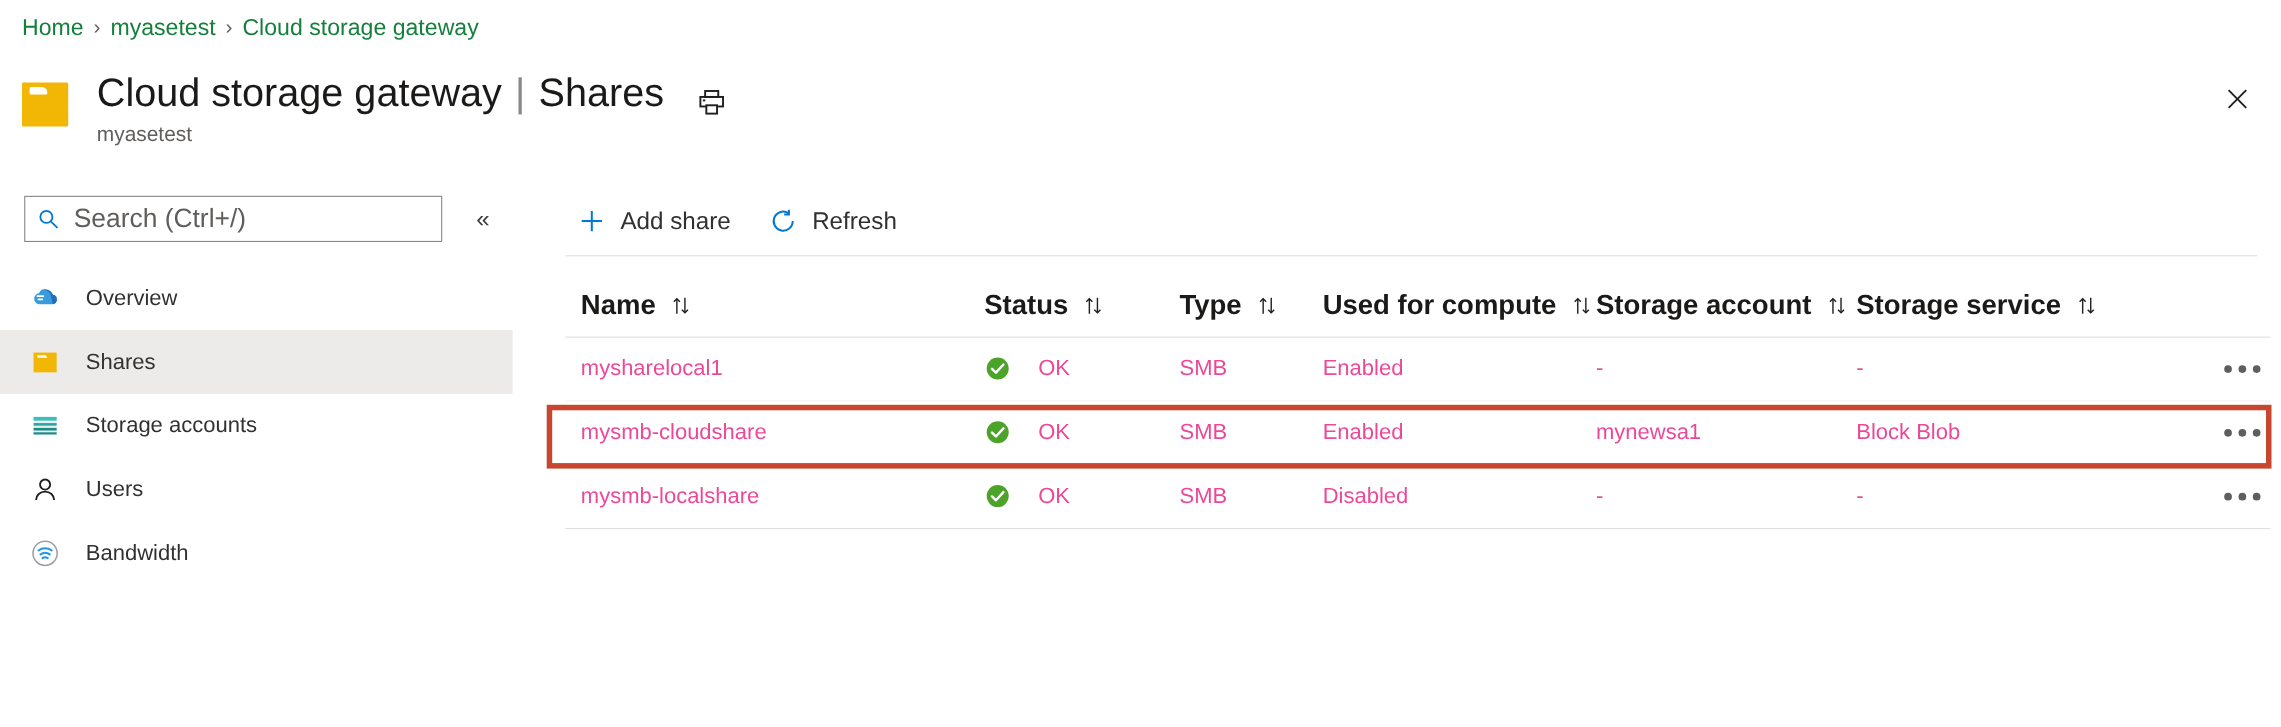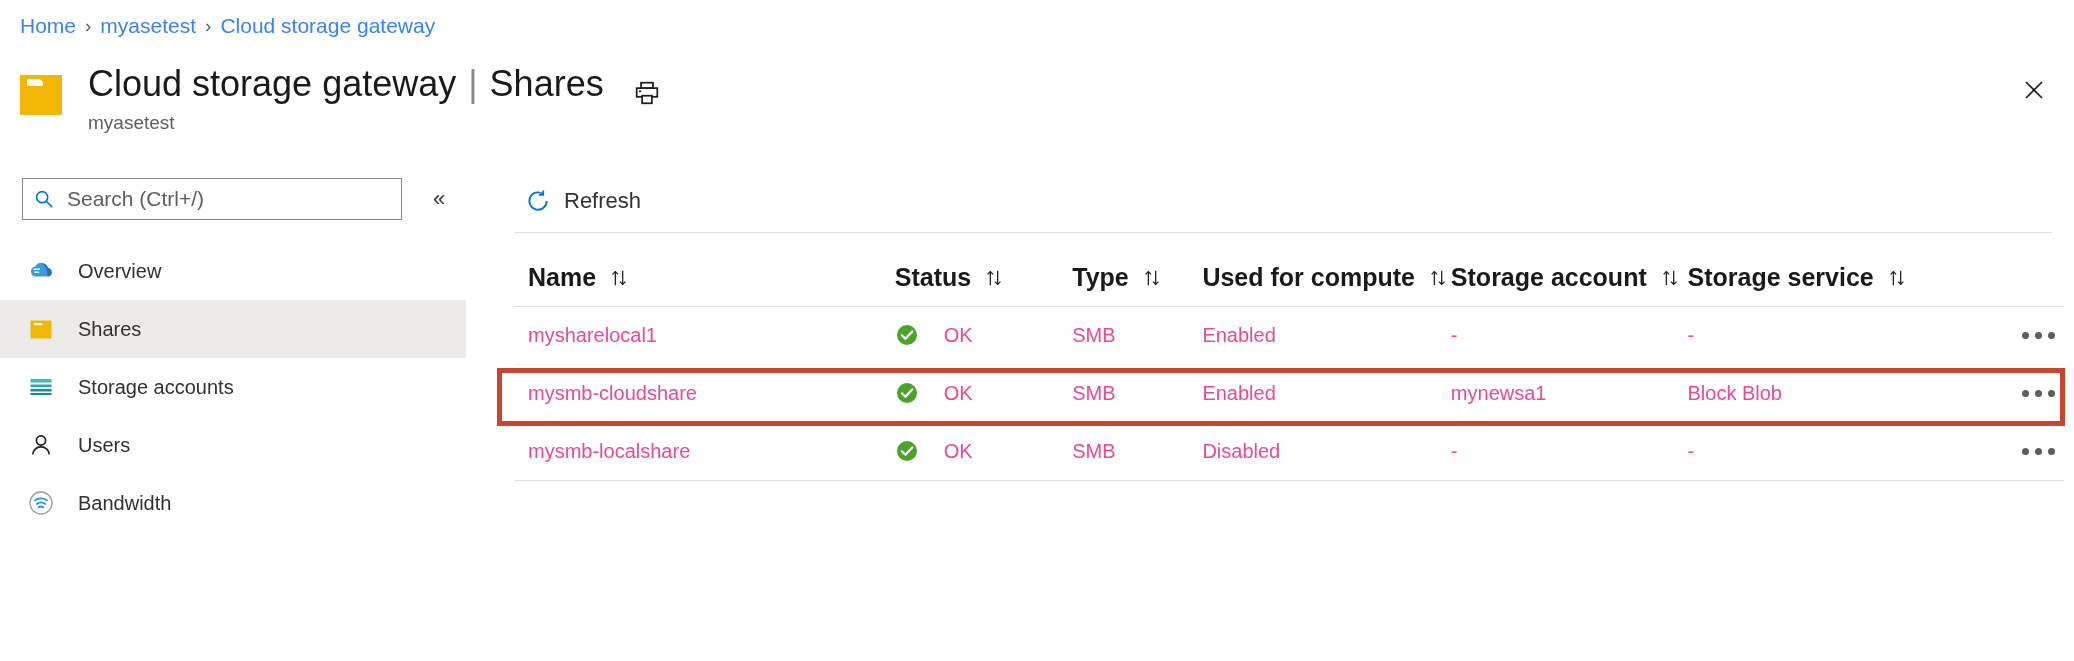--- a/index.html
+++ b/index.html
@@ -20,21 +20,21 @@
   
   .breadcrumb {
     position: absolute;
     left: 20px; top: 12px;
     height: 28px;
     display: flex; align-items: center;
     font-size: 21px;
     white-space: nowrap;
   }
   .crumb-link {
-    color: #3b82f6;
+    color: #15803d;
     cursor: pointer;
     text-decoration: none;
   }
   .crumb-sep {
     color: #5a5a5a;
     margin: 0 9px;
     font-size: 19px;
   }
 
   
@@ -113,21 +113,21 @@
     width: 380px; height: 42px;
     border: 1px solid #8a8886;
     background: #fff;
     display: flex; align-items: center;
     padding: 0 10px;
     cursor: text;
   }
   .search-box .magnifier { margin-right: 10px; display:flex; }
   .search-box input {
     border: none; outline: none;
-    font-size: 21px;
+    font-size: 24px;
     font-family: "Liberation Sans", sans-serif;
     color: #323130;
     width: 100%;
     background: transparent;
   }
   .search-box input::placeholder { color: #605e5c; opacity: 1; }
   .collapse-btn {
     margin-left: 22px;
     width: 30px; height: 30px;
     display: flex; align-items: center; justify-content: center;
@@ -377,20 +377,29 @@
         </span>
         <span>Bandwidth</span>
       </div>
 
     </div>
   </div>
 
   <div class="main">
 
     <div class="cmdbar">
+      <div class="cmd">
+        <span class="ci">
+          <svg width="26" height="26" viewBox="0 0 24 24" stroke="#0078d4" stroke-width="1.7">
+            <line x1="12" y1="3.5" x2="12" y2="20.5"></line>
+            <line x1="3.5" y1="12" x2="20.5" y2="12"></line>
+          </svg>
+        </span>
+        <span>Add share</span>
+      </div>
       <div class="cmd">
         <span class="ci">
           <svg width="26" height="26" viewBox="0 0 24 24" fill="none" stroke="#0078d4" stroke-width="1.7">
             <path d="M20 12a8 8 0 1 1-3.4-6.5"></path>
             <polyline points="16.8,2.4 16.8,6.4 12.8,6.4"></polyline>
           </svg>
         </span>
         <span>Refresh</span>
       </div>
     </div>

